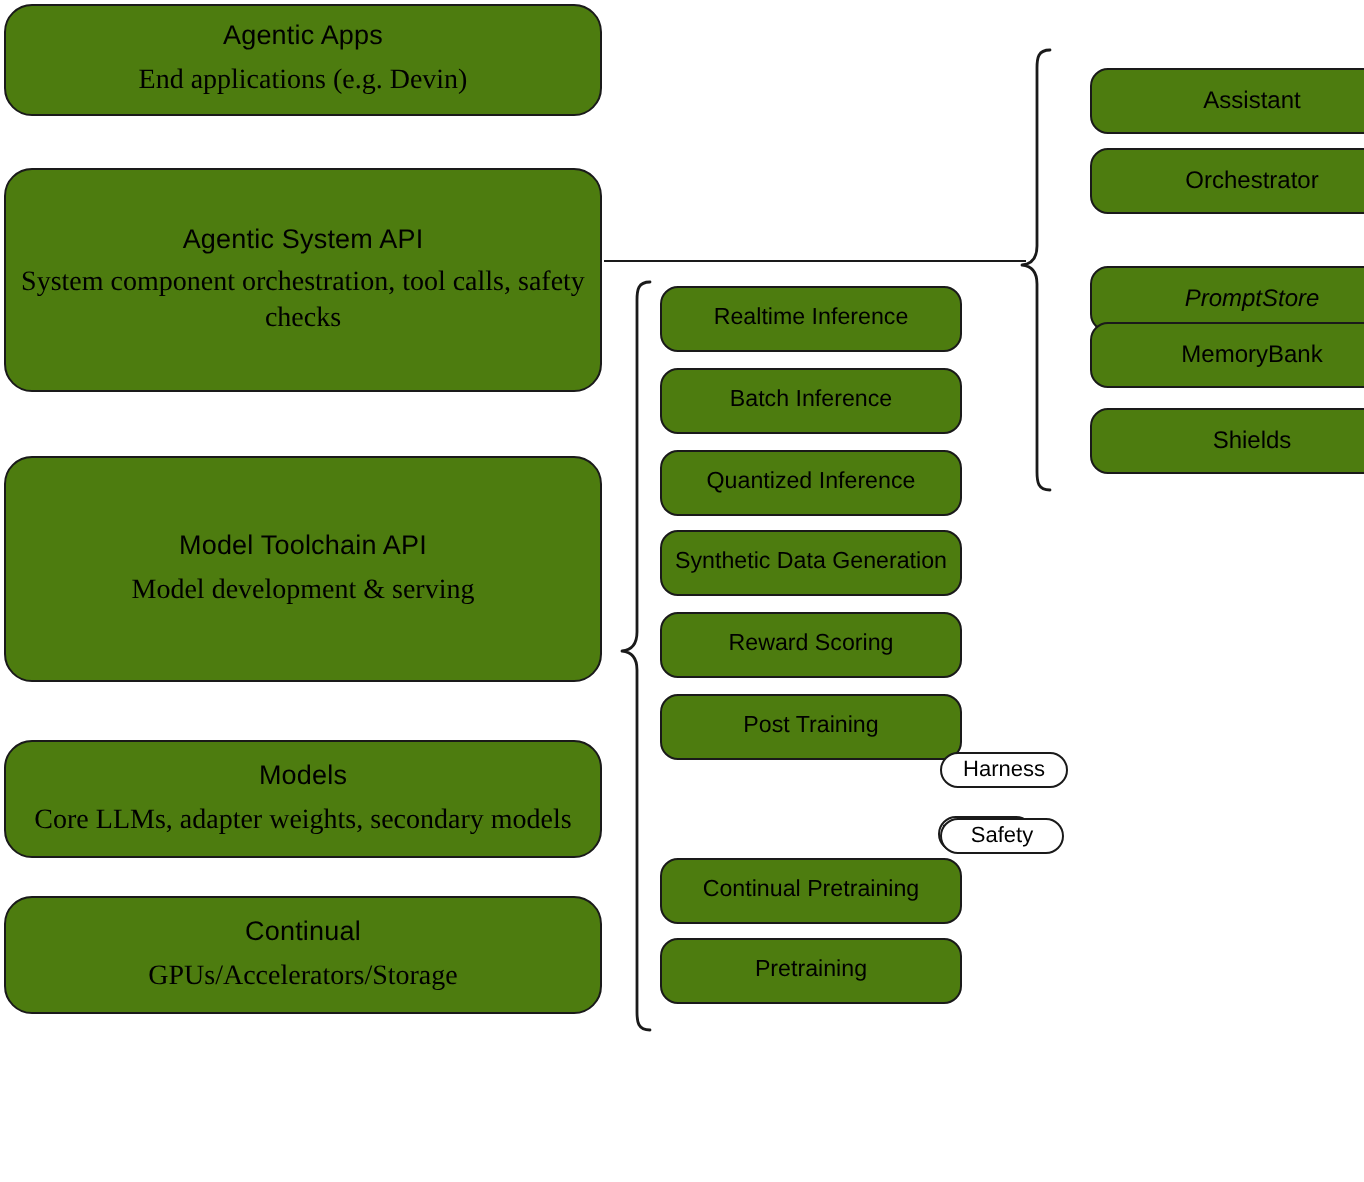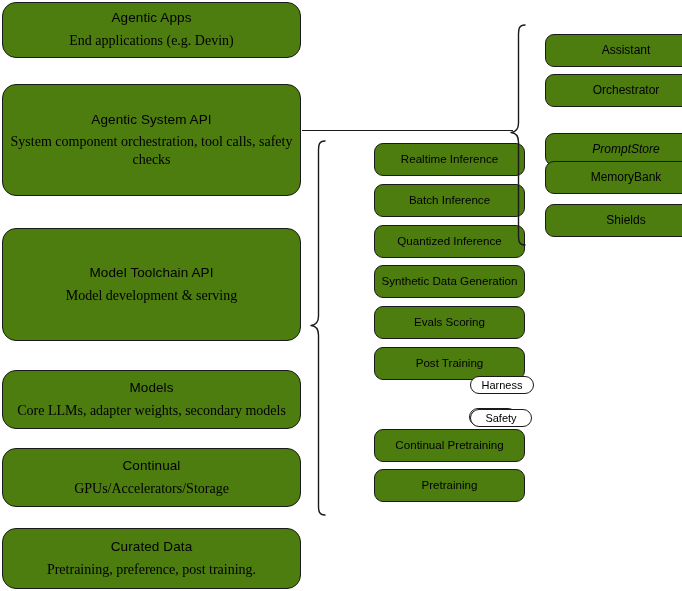--- a/index.html
+++ b/index.html
@@ -56,21 +56,20 @@
     font-family: Liberation Serif, serif;
   }
 
   
   .mid-box {
     left: 330px;
     width: 151px;
     height: 33px;
     border-radius: 9px;
     font-size: 11.6px;
-    margin-left: 44px;
   }
 
   
   .right-box {
     left: 530px;
     width: 162px;
     height: 33px;
     border-radius: 9px;
     font-size: 12px;
     margin-left: 15px;
@@ -135,45 +134,41 @@
   <div class="box layer-box" style="top:370px; height:59px;">
     <div class="layer-title">Models</div>
     <div class="layer-sub">Core LLMs, adapter weights, secondary models</div>
   </div>
 
   <div class="box layer-box" style="top:448px; height:59px;">
     <div class="layer-title">Continual</div>
     <div class="layer-sub">GPUs/Accelerators/Storage</div>
   </div>
 
-  <div class="box layer-box" style="top:528px; height:61px;">
-    <div class="layer-title">Curated Data</div>
-    <div class="layer-sub">Pretraining, preference, post training.</div>
-  </div>
 
   <div class="connector" style="left:302px; top:130px; width:211px;"></div>
 
   <svg class="brace" style="left:306px; top:138px;" width="20" height="382" viewBox="0 0 20 382">
     <path d="M19,3 C13,3 12.5,7 12.5,12 L12.5,178 C12.5,184 10,187 5,187.5 C10,188 12.5,191 12.5,197 L12.5,368 C12.5,373 13,377 19,377"></path>
   </svg>
 
   <div class="box mid-box" style="top:143px;">
     <span>Realtime Inference</span>
   </div>
   <div class="box mid-box" style="top:184px;">
     <span>Batch Inference</span>
   </div>
   <div class="box mid-box" style="top:225px;">
     <span>Quantized Inference</span>
   </div>
   <div class="box mid-box" style="top:265px;">
     <span>Synthetic Data Generation</span>
   </div>
   <div class="box mid-box" style="top:306px;">
-    <span>Evals Scoring</span>
+    <span>Reward Scoring</span>
   </div>
   <div class="box mid-box" style="top:347px;">
     <span>Post Training</span>
   </div>
   <div class="box mid-box" style="top:429px;">
     <span>Continual Pretraining</span>
   </div>
   <div class="box mid-box" style="top:469px;">
     <span>Pretraining</span>
   </div>

